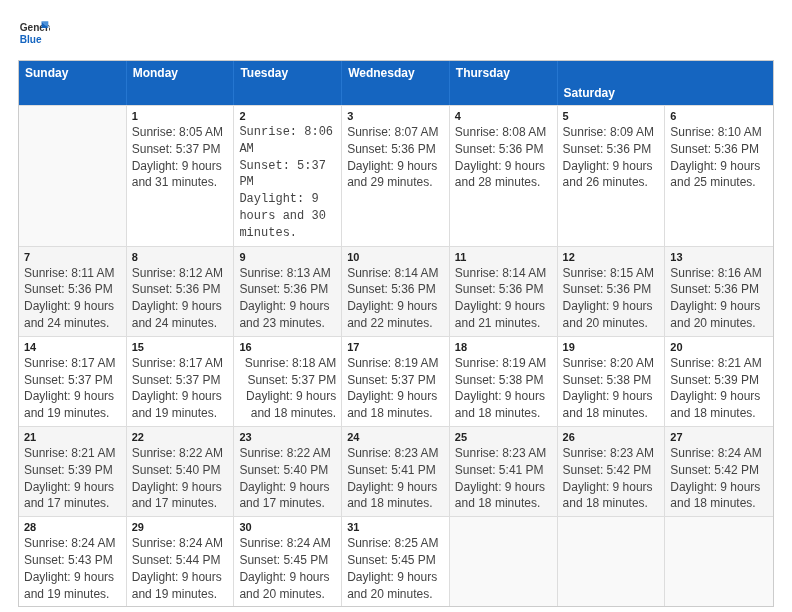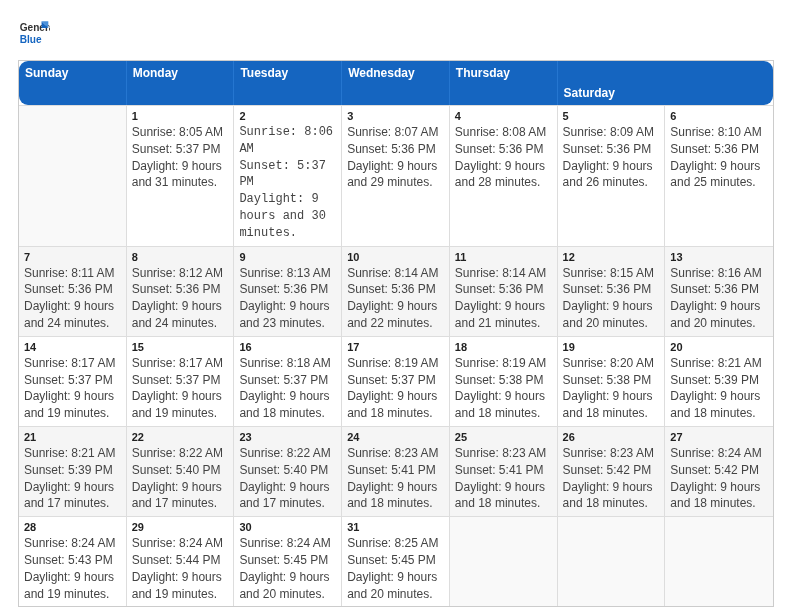--- a/index.html
+++ b/index.html
@@ -47,21 +47,20 @@
     .calendar {
       flex: 1;
       display: flex;
       flex-direction: column;
       border: 1px solid #ccc;
     }
     .cal-header {
       display: grid;
       grid-template-columns: repeat(7, 1fr);
       background: #1565c0;
-      border-radius: 9px;
     }
     .cal-header-cell {
       color: #fff;
       font-size: 12px;
       font-weight: bold;
       padding: 5px 6px;
       text-align: left;
       border-right: 1px solid #2576d0;
     }
     .cal-header-cell:last-child { border-right: none; margin-top: 20px; }
@@ -221,21 +220,21 @@
 Daylight: 9 hours and 19 minutes.</div>
           </div>
           <div class="cal-cell">
             <div class="day-number">15</div>
             <div class="day-info" style="white-space: pre-line;">Sunrise: 8:17 AM
 Sunset: 5:37 PM
 Daylight: 9 hours and 19 minutes.</div>
           </div>
           <div class="cal-cell">
             <div class="day-number">16</div>
-            <div class="day-info" style="white-space: pre-line;">Sunrise: 8:18 AM
+            <div class="day-info" style="white-space: pre-line; text-align: right;">Sunrise: 8:18 AM
 Sunset: 5:37 PM
 Daylight: 9 hours and 18 minutes.</div>
           </div>
           <div class="cal-cell">
             <div class="day-number">17</div>
             <div class="day-info" style="white-space: pre-line;">Sunrise: 8:19 AM
 Sunset: 5:37 PM
 Daylight: 9 hours and 18 minutes.</div>
           </div>
           <div class="cal-cell">

